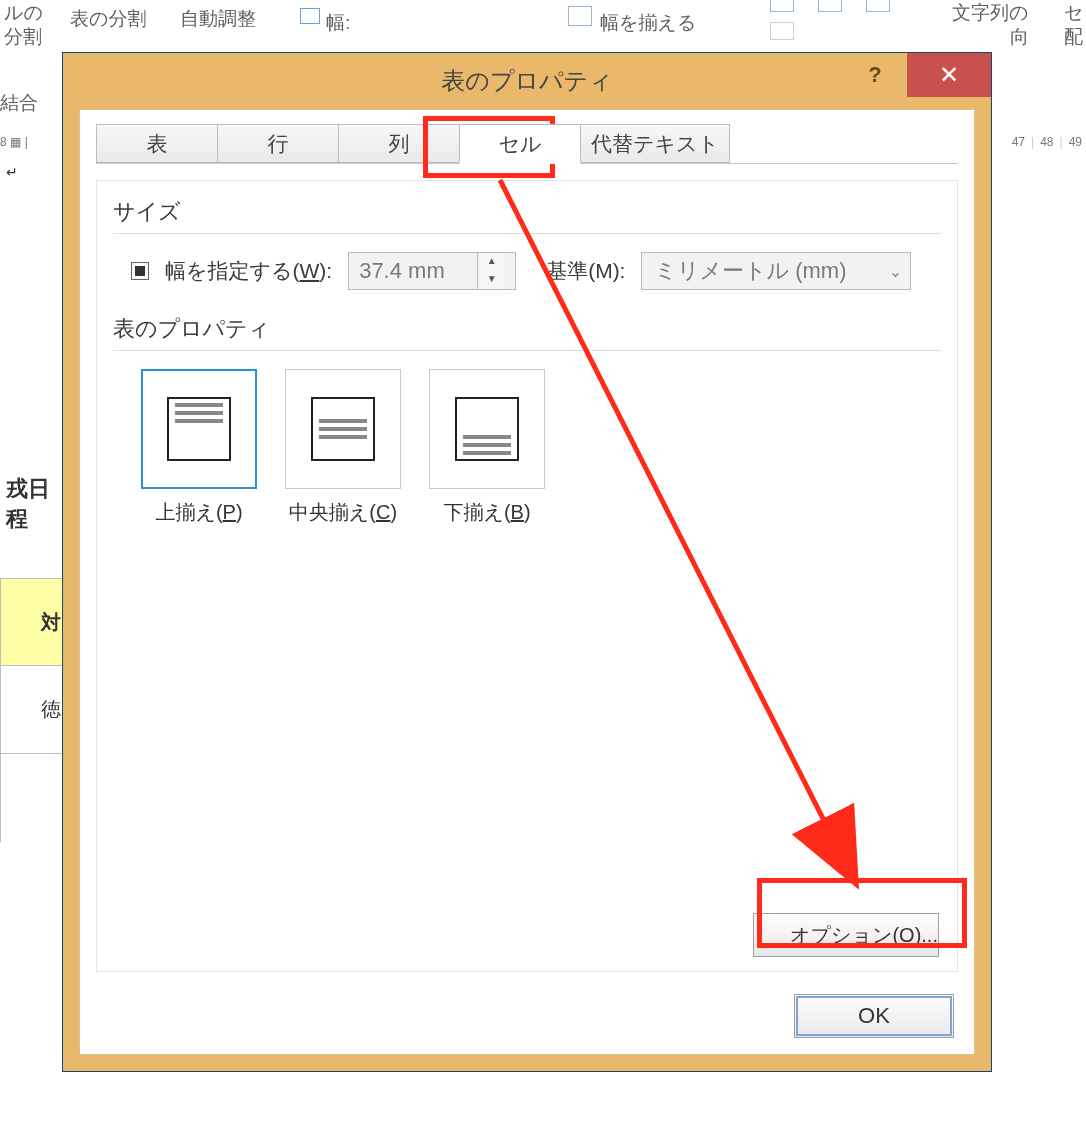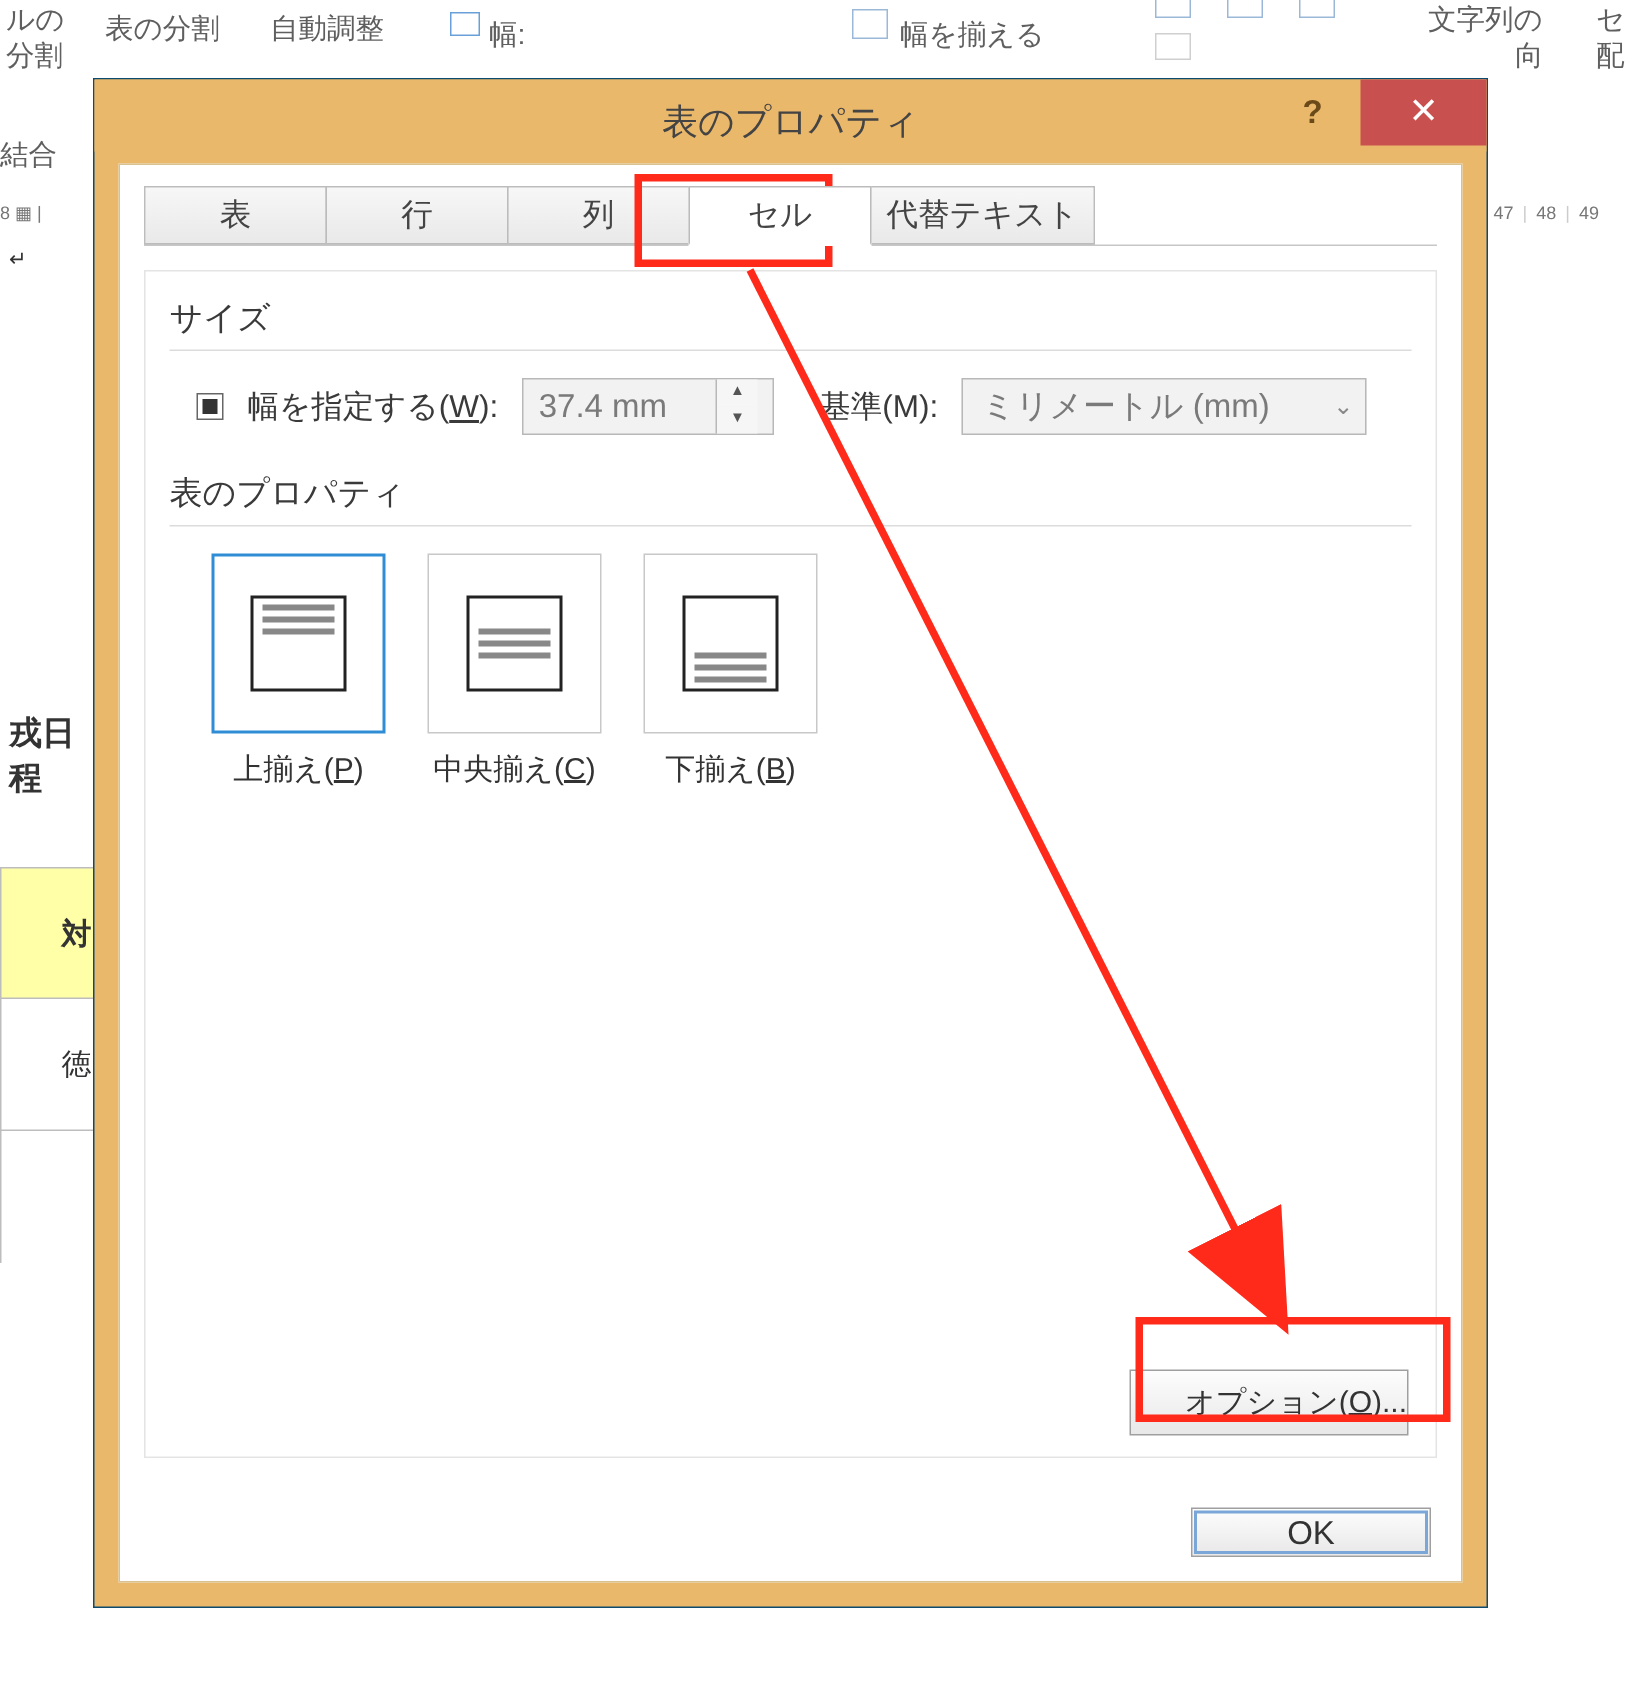--- a/index.html
+++ b/index.html
@@ -3,21 +3,21 @@
   <meta charset="utf-8">
   <style>
     * { box-sizing: border-box; margin: 0; padding: 0; font-family: "Meiryo UI","Yu Gothic UI","MS Gothic",sans-serif; }
     html,body { width:1086px; height:1126px; background:#fff; overflow:hidden; position:relative; }
 
     
     .ribbon { position:absolute; left:0; top:0; right:0; height:64px; background:#fff; font-size:19px; color:#5f5f5f; }
     .ribbon span { position:absolute; white-space:nowrap; }
 
     .ruler { position:absolute; left:0; top:135px; right:0; height:24px; background:#fff; }
-    .ruler .marks { position:absolute; right:16px; top:0; font-size:12px; color:#777; display:flex; gap:6px; padding-right:4px;}
+    .ruler .marks { position:absolute; right:0; top:0; font-size:12px; color:#777; display:flex; gap:6px; padding-right:4px;}
     .ruler .left { position:absolute; left:0; top:0; font-size:12px; color:#777; }
 
     .doc-back { position:absolute; left:0; top:160px; width:70px; bottom:0; background:#fff; font-size:20px; color:#333; }
     .doc-back .row { padding:4px 6px; }
     .doc-back .hdr { background:#ffffa8; font-weight:bold; border:1px solid #bdbdbd; height:88px; display:flex; align-items:center; justify-content:flex-end; padding-right:8px;}
     .doc-back .cell { border:1px solid #bdbdbd; border-top:none; height:88px; display:flex; align-items:center; justify-content:flex-end; padding-right:8px;}
 
     
     .dialog-shadow { position:absolute; left:62px; top:52px; width:930px; height:1020px; background:#eab86b; border:1px solid #0c4a6e; }
     .titlebar { position:absolute; left:0; top:0; right:0; height:48px; background:#eab86b; }
@@ -59,21 +59,21 @@
     .valign-item { text-align:center; }
     .valign-box { width:116px; height:120px; border:1px solid #c8c8c8; display:flex; align-items:center; justify-content:center; margin-bottom:10px; }
     .valign-item.sel .valign-box { border:2px solid #2f8dd6; }
     .minibox { width:64px; height:64px; border:2px solid #222; display:flex; flex-direction:column; }
     .minibox .line { height:4px; background:#888; margin:2px 6px; }
     .cap { font-size:20px; color:#333; }
 
     .options-btn { position:absolute; right:18px; bottom:14px; width:186px; height:44px; border:1px solid #9f9f9f; background:linear-gradient(#fdfdfd,#e8e8e8); font-size:20px; color:#333; text-align:right; line-height:42px;}
 
     .dlg-buttons { position:absolute; right:20px; bottom:16px; display:flex; gap:20px; }
-    .dlg-btn { width:160px; height:33px; border:1px solid #9f9f9f; background:linear-gradient(#fdfdfd,#e8e8e8); font-size:22px; color:#333; }
+    .dlg-btn { width:160px; height:44px; border:1px solid #9f9f9f; background:linear-gradient(#fdfdfd,#e8e8e8); font-size:22px; color:#333; }
     .dlg-btn.ok { outline:2px solid #7aa7d8; outline-offset:-4px; }
 
     
     svg.anno { position:absolute; left:0; top:0; pointer-events:none; }
   </style>
 </head>
 <body>
 
 <div class="ribbon">
   <span style="left:4px; top:0;">ルの</span>

